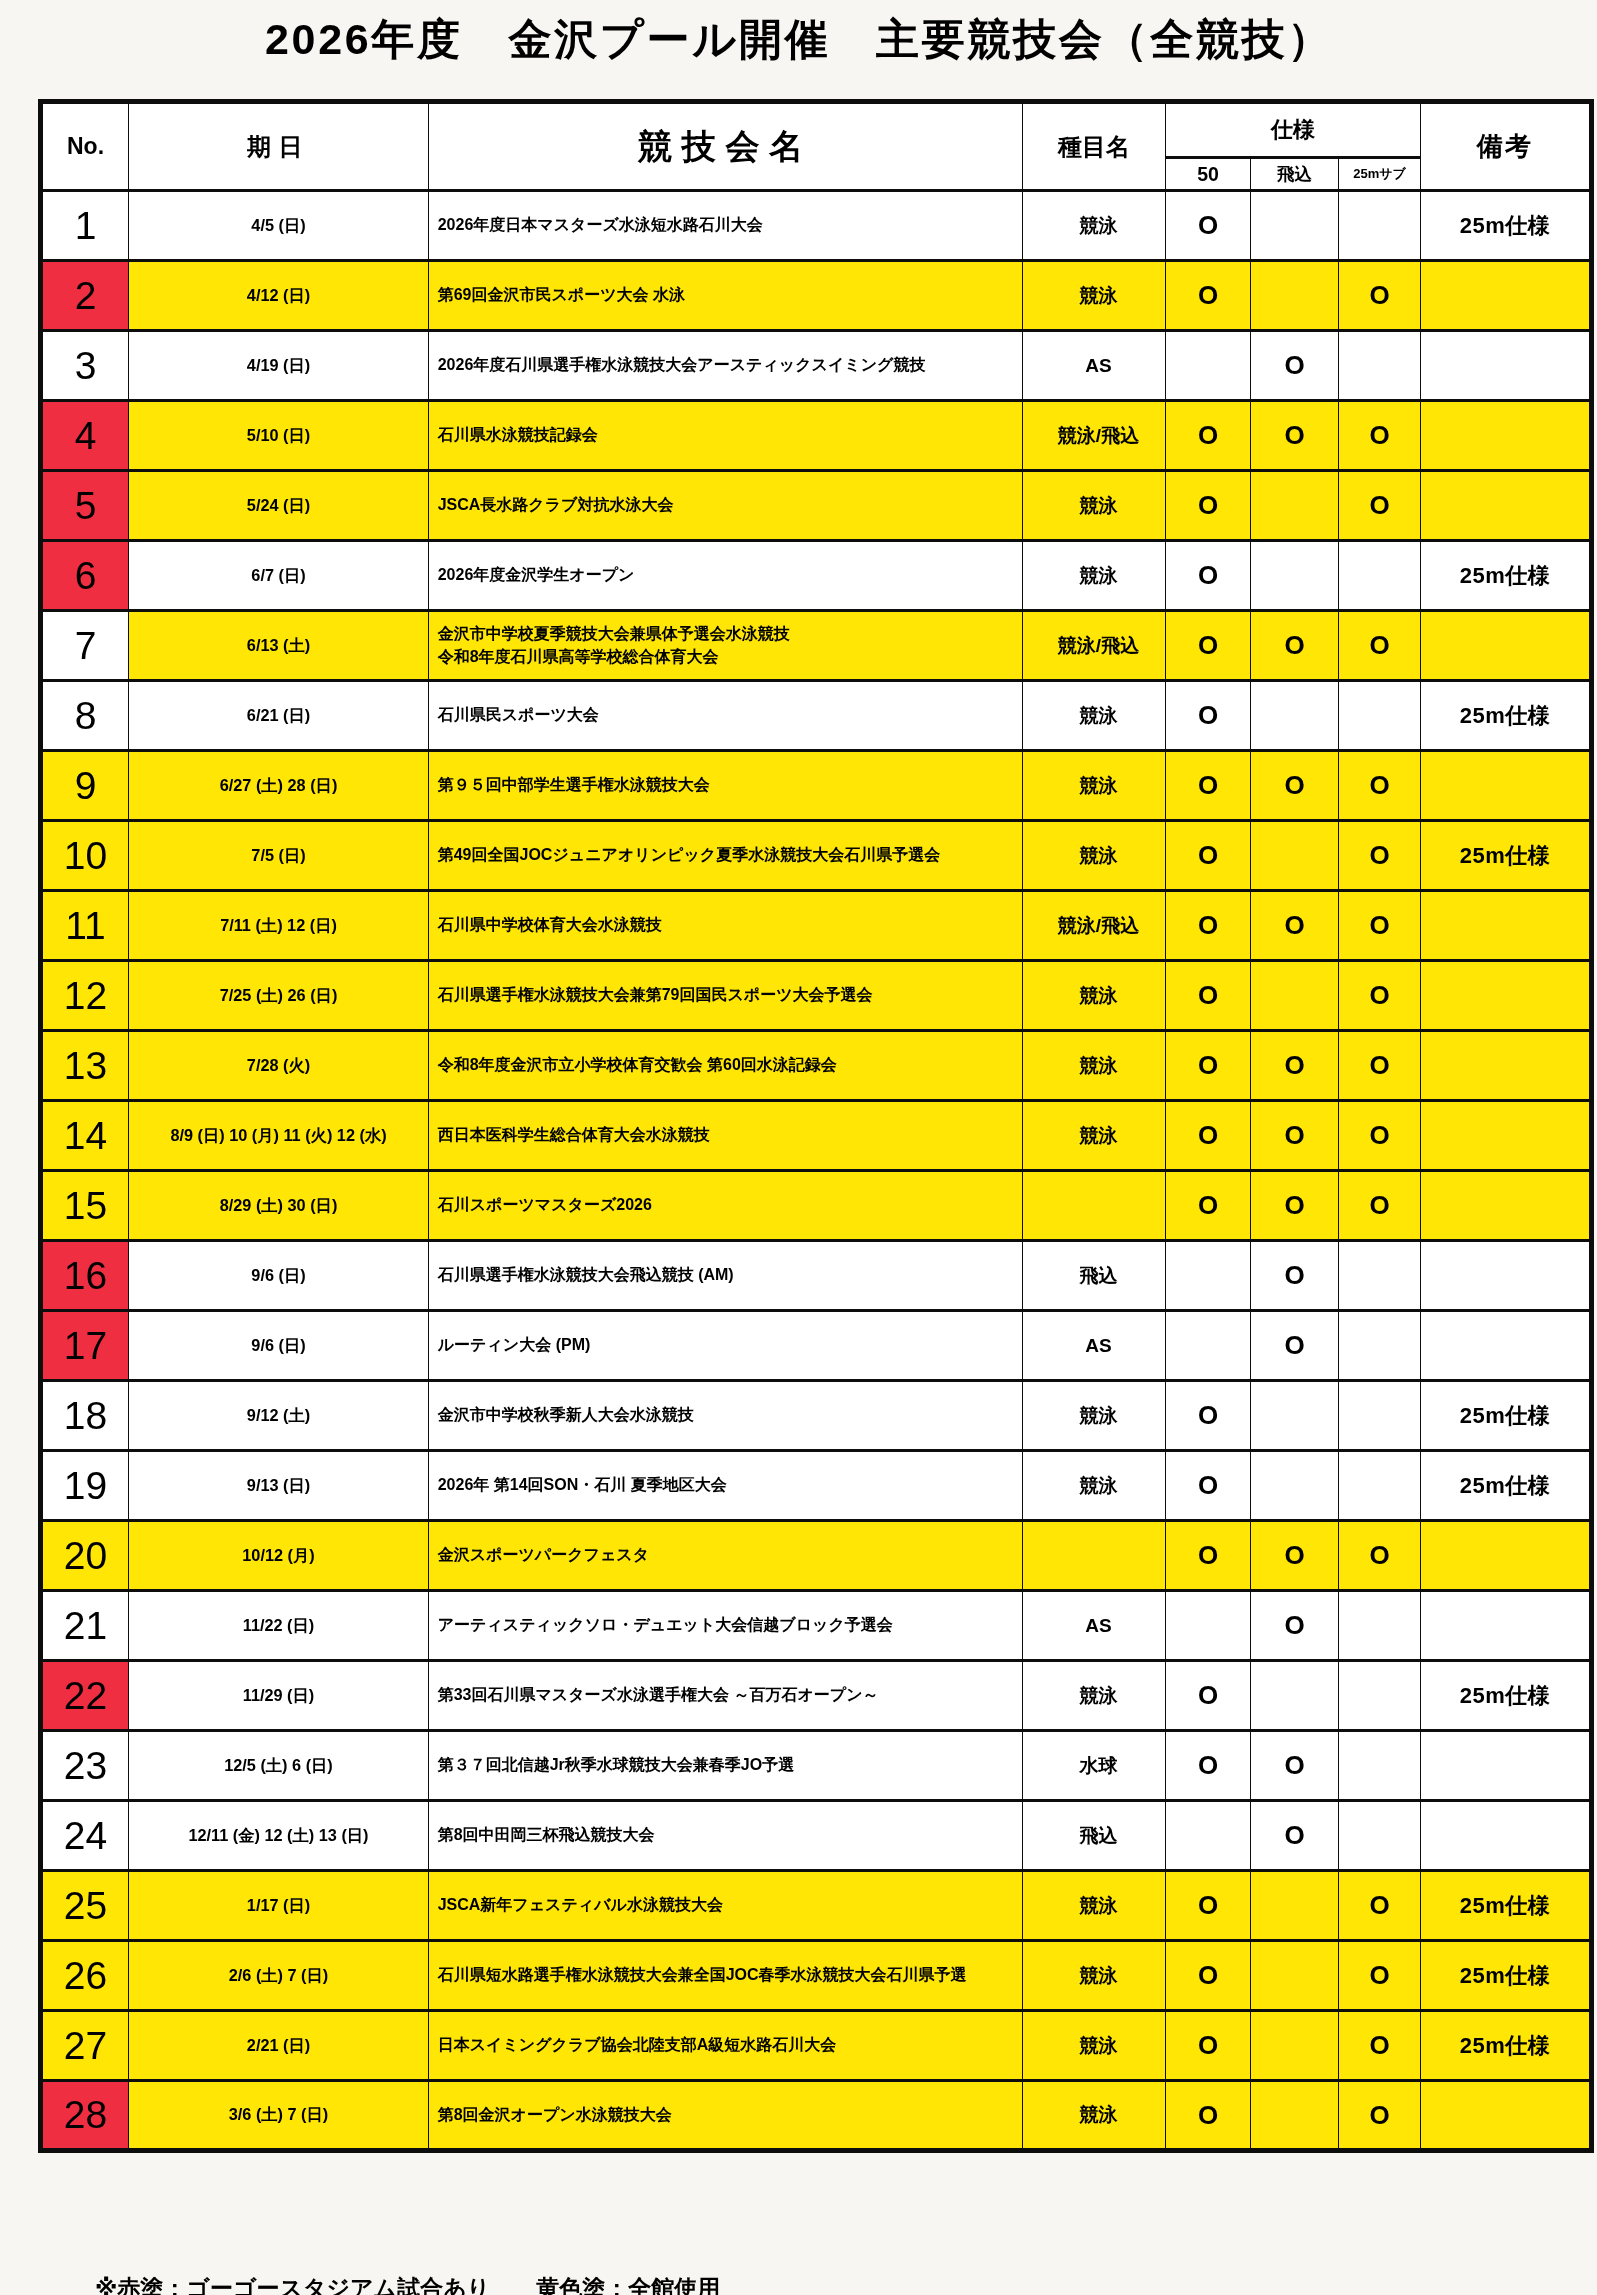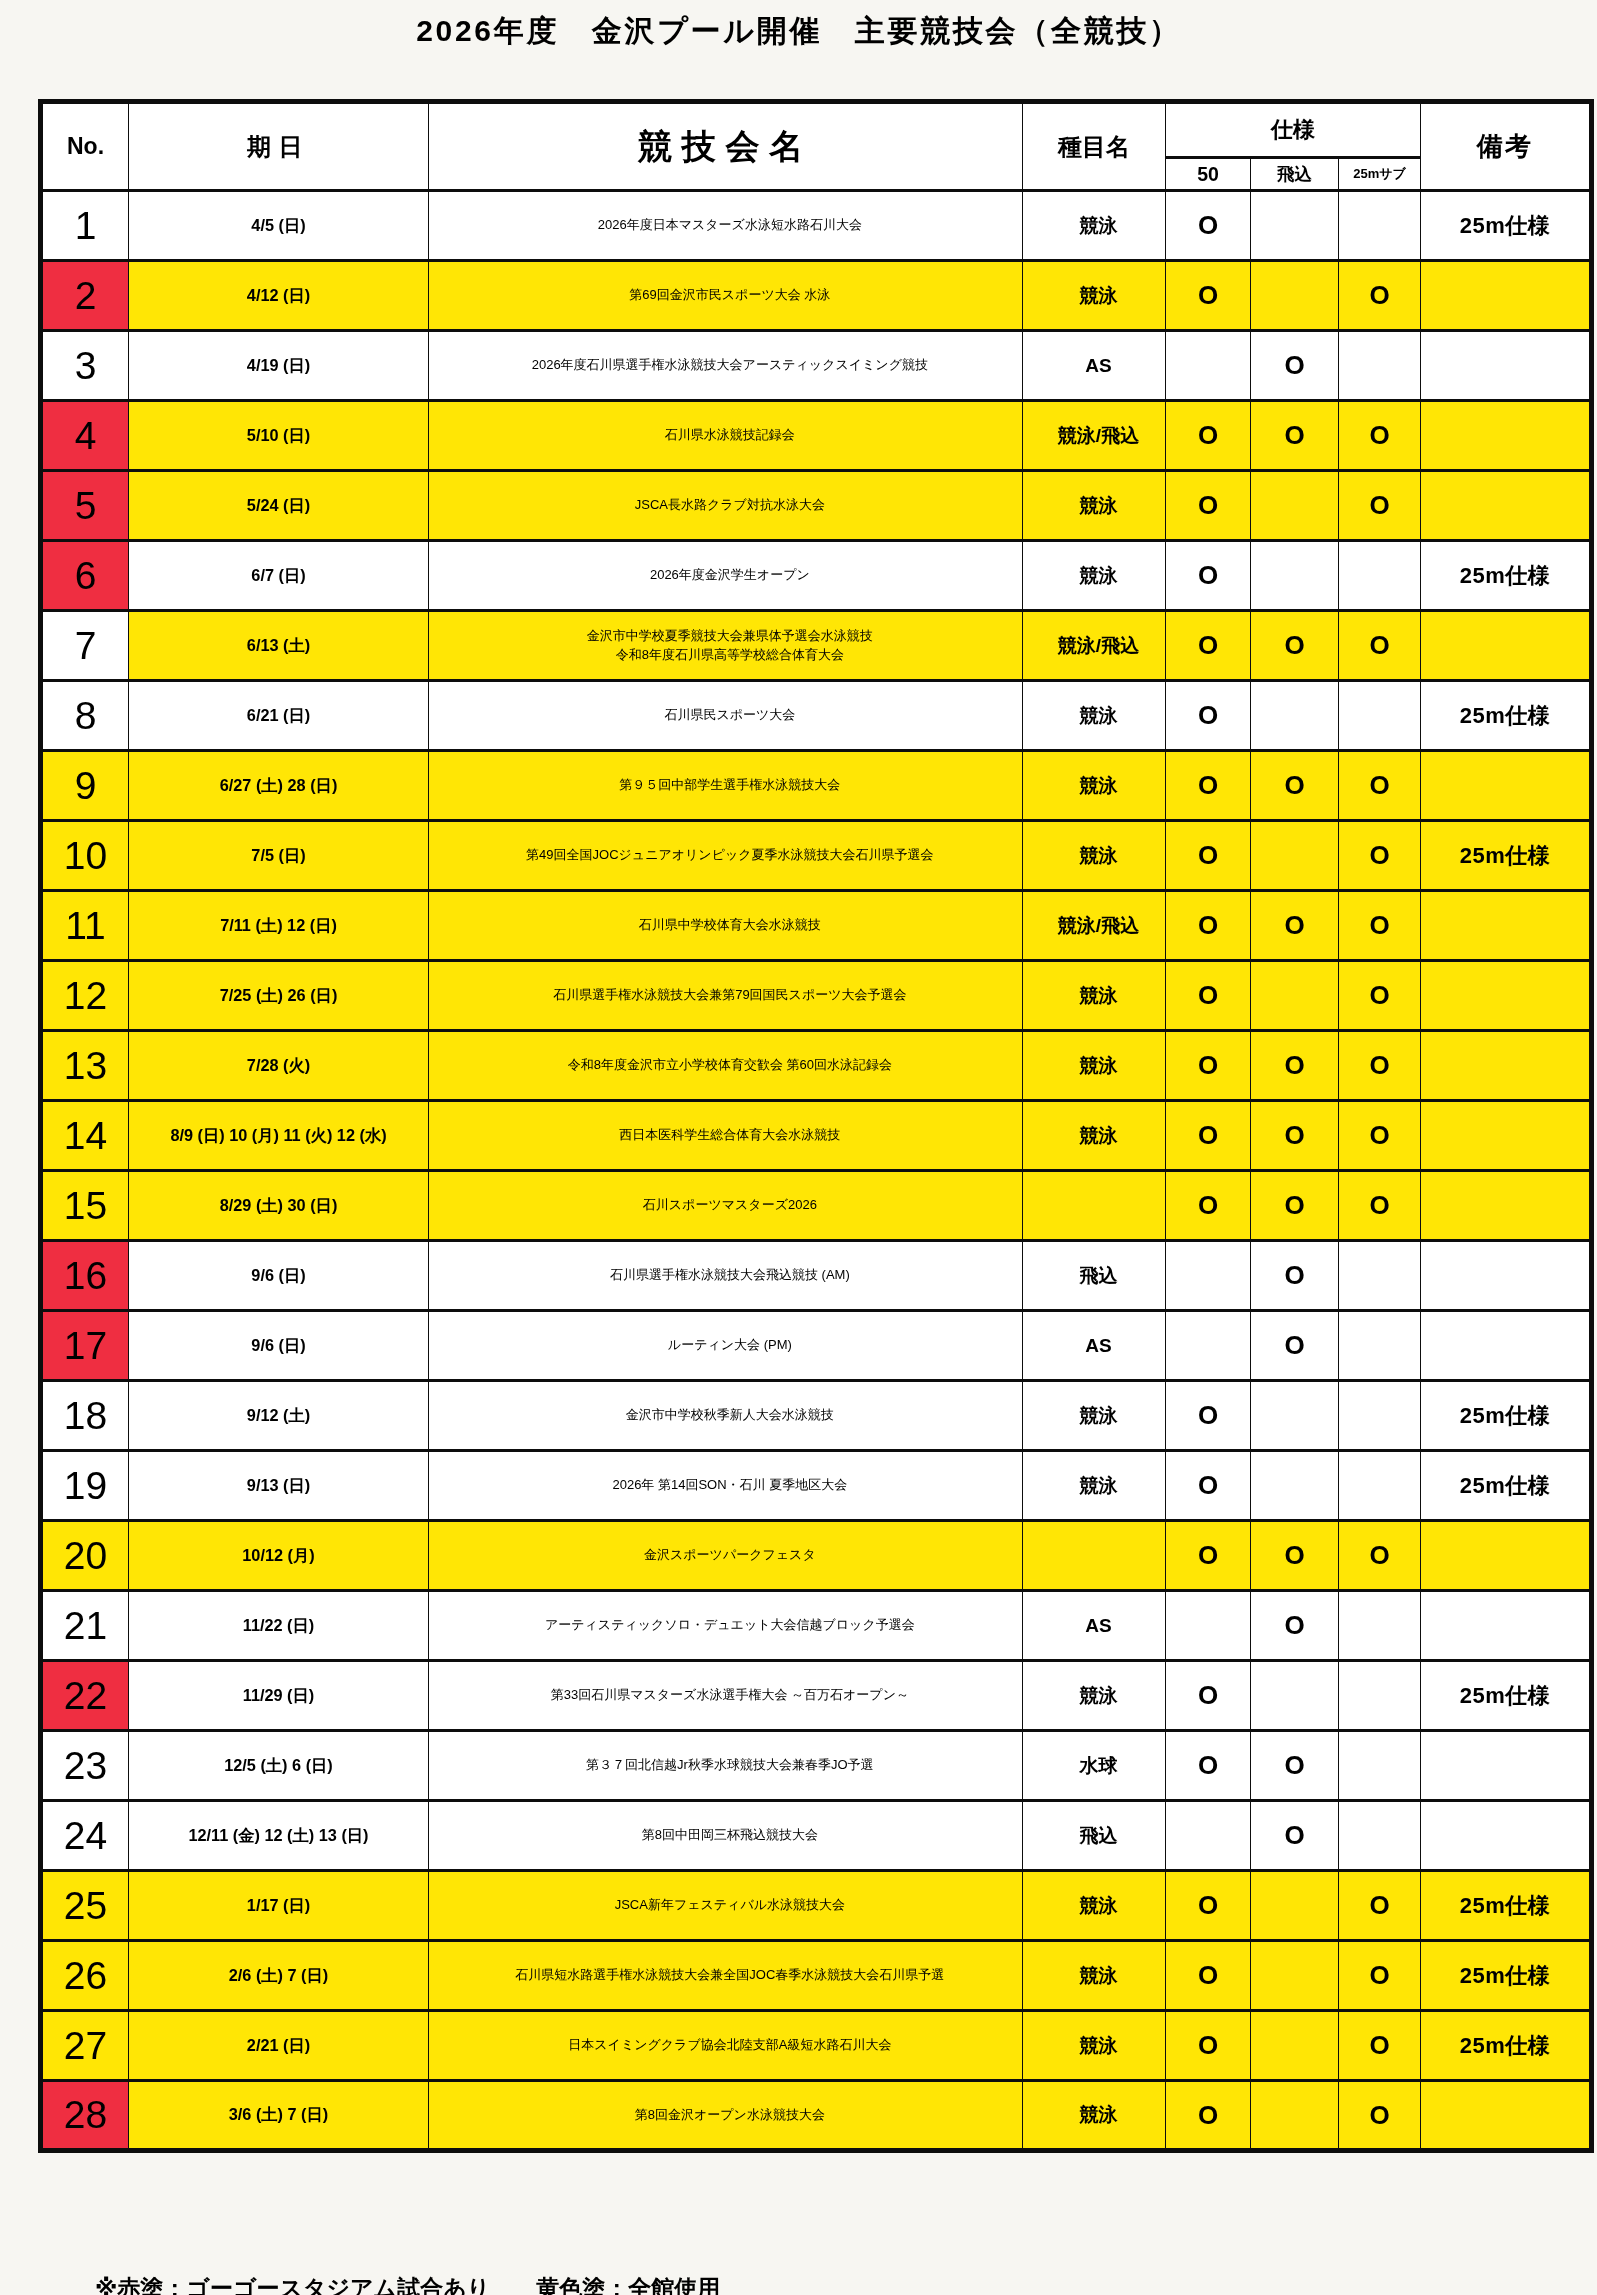--- a/index.html
+++ b/index.html
@@ -10,21 +10,21 @@
   *{box-sizing:border-box;}
   html,body{margin:0;padding:0;}
   body{
     width:1598px;height:2295px;
     background:#f7f6f2;
     font-family:"Liberation Sans","DejaVu Sans",sans-serif;
     position:relative;overflow:hidden;color:#000;
   }
   .title{
     position:absolute;top:11px;left:0;width:100%;
-    text-align:center;font-size:30px;font-weight:bold;
+    text-align:center;font-size:43px;font-weight:bold;
     letter-spacing:2.7px;margin:0;
   }
   table.sched{
     position:absolute;left:38px;top:99px;width:1551px;
     border-collapse:collapse;table-layout:fixed;
     background:#1d4ed8;border:5.4px solid var(--ink);
   }
   th,td{
     border:1.6px solid var(--ink);
     border-top-width:3.3px;border-bottom-width:3.3px;
@@ -44,21 +44,21 @@
   .h-note{font-size:26px;letter-spacing:2.2px;font-family:Liberation Mono, monospace;}
 
   tbody td{height:70px;text-align:center;vertical-align:middle;background:#fff;}
   tr.row-yellow td{background:var(--yellow);}
   td.bg-red{background:var(--red) !important;}
   td.bg-yellow{background:var(--yellow) !important;}
   td.bg-white{background:#fff !important;}
 
   .c-no{font-size:39px;font-weight:400;}
   .c-date{font-size:16.3px;font-weight:bold;white-space:nowrap;}
-  .c-name{text-align:center;padding-left:8.7px;font-size:13px;font-weight:normal;line-height:1.4;}
+  .c-name{text-align:left;padding-left:8.7px;font-size:16px;font-weight:bold;line-height:1.4;}
   .c-event{font-size:19px;font-weight:bold;white-space:nowrap;padding-left:9px;}
   .c-circle{font-size:26px;font-weight:bold;}
   .c-note{font-size:22px;font-weight:bold;letter-spacing:0.5px;white-space:nowrap;}
 
   .footnote{
     position:absolute;left:95px;top:2277px;
     font-size:23px;font-weight:bold;white-space:nowrap;line-height:1;
   }
 </style>
 </head>

